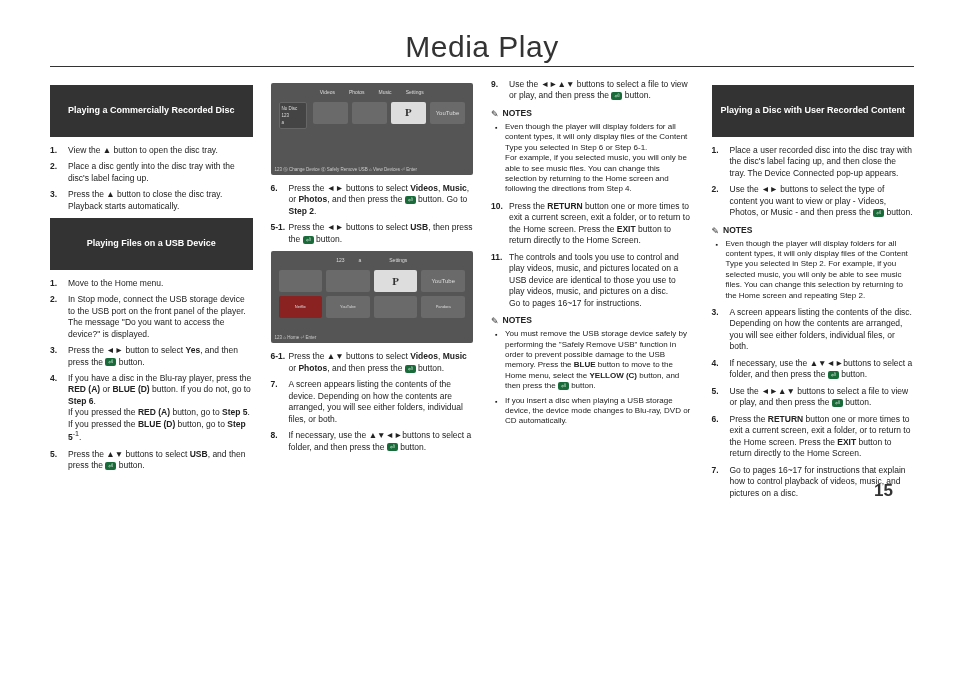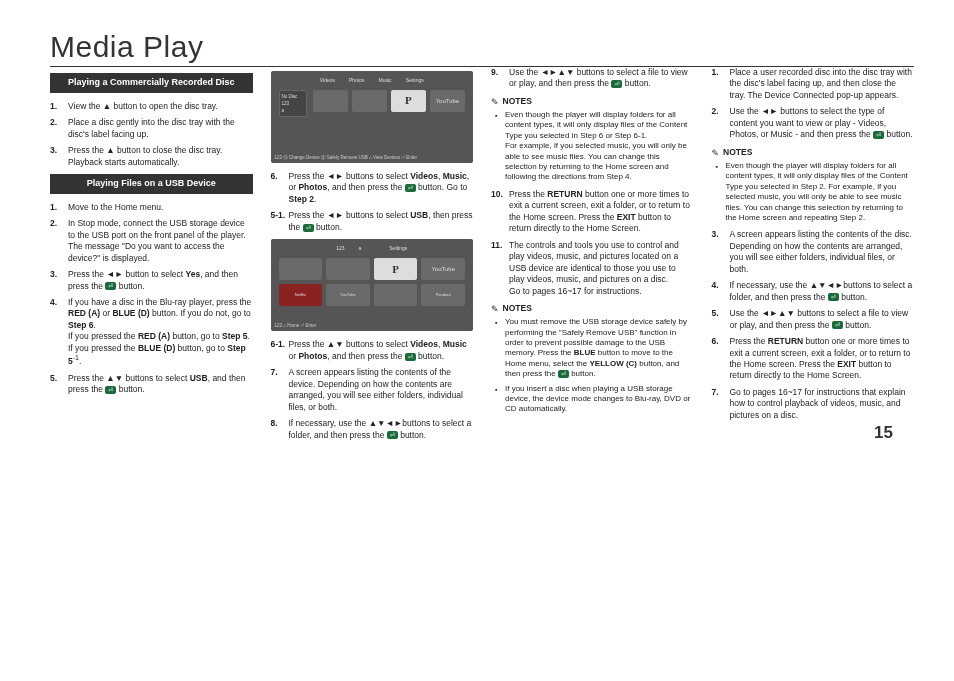--- a/index.html
+++ b/index.html
@@ -14,39 +14,41 @@
   .page {
     padding: 30px 40px 10px 50px;
     position: relative;
   }
   .title {
     font-size: 30px;
     font-weight: 300;
     color: #333;
     border-bottom: 1px solid #333;
     padding-bottom: 2px;
+    margin-bottom: 12px;
     letter-spacing: 0.5px;
+    text-align: center;
   }
   .columns {
     display: flex;
     gap: 18px;
   }
   .col {
     flex: 1;
     font-size: 8.5px;
     line-height: 1.35;
     color: #222;
   }
   .section-header {
     background: #333;
     color: #fff;
     text-align: center;
     font-weight: bold;
     font-size: 9px;
-    padding: 4px 6px;
+    padding: 20px 6px;
     margin: 6px 0 8px 0;
     line-height: 1.3;
   }
   ol { list-style: none; padding: 0; margin: 0 0 6px 0; }
   ol li { display: flex; margin-bottom: 5px; }
   .num { font-weight: bold; min-width: 18px; }
   .lit b { font-weight: bold; }
   .intro { margin-bottom: 6px; }
   .notes-lbl { display: flex; align-items: center; gap: 4px; margin: 4px 0 2px 0; font-size: 8.5px;}
   .pencil { font-size: 9px; }
@@ -220,20 +222,21 @@
           <span class="pencil">✎</span>
           <b>NOTES</b>
         </div>
       <ul class="notes" id="c3n2">
           <li>You must remove the USB storage device safely by performing the "Safely Remove USB" function in order to prevent possible damage to the USB memory. Press the <b>BLUE</b> button to move to the Home menu, select the <b>YELLOW (C)</b> button, and then press the <span class="c-icon">⏎</span> button.</li>
           <li>If you insert a disc when playing a USB storage device, the device mode changes to Blu-ray, DVD or CD automatically.</li>
         </ul>
     </div>
 
     <div class="col">
+      <div class="section-header">Playing a Disc with User Recorded Content</div>
       <ol id="c4s1">
           <li>
             <span class="num">1.</span>
             <span class="lit">Place a user recorded disc into the disc tray with the disc's label facing up, and then close the tray. The Device Connected pop-up appears.</span>
           </li>
           <li>
             <span class="num">2.</span>
             <span class="lit">Use the ◄► buttons to select the type of content you want to view or play - Videos, Photos, or Music - and then press the <span class="c-icon">⏎</span> button.</span>
           </li>
         </ol>

